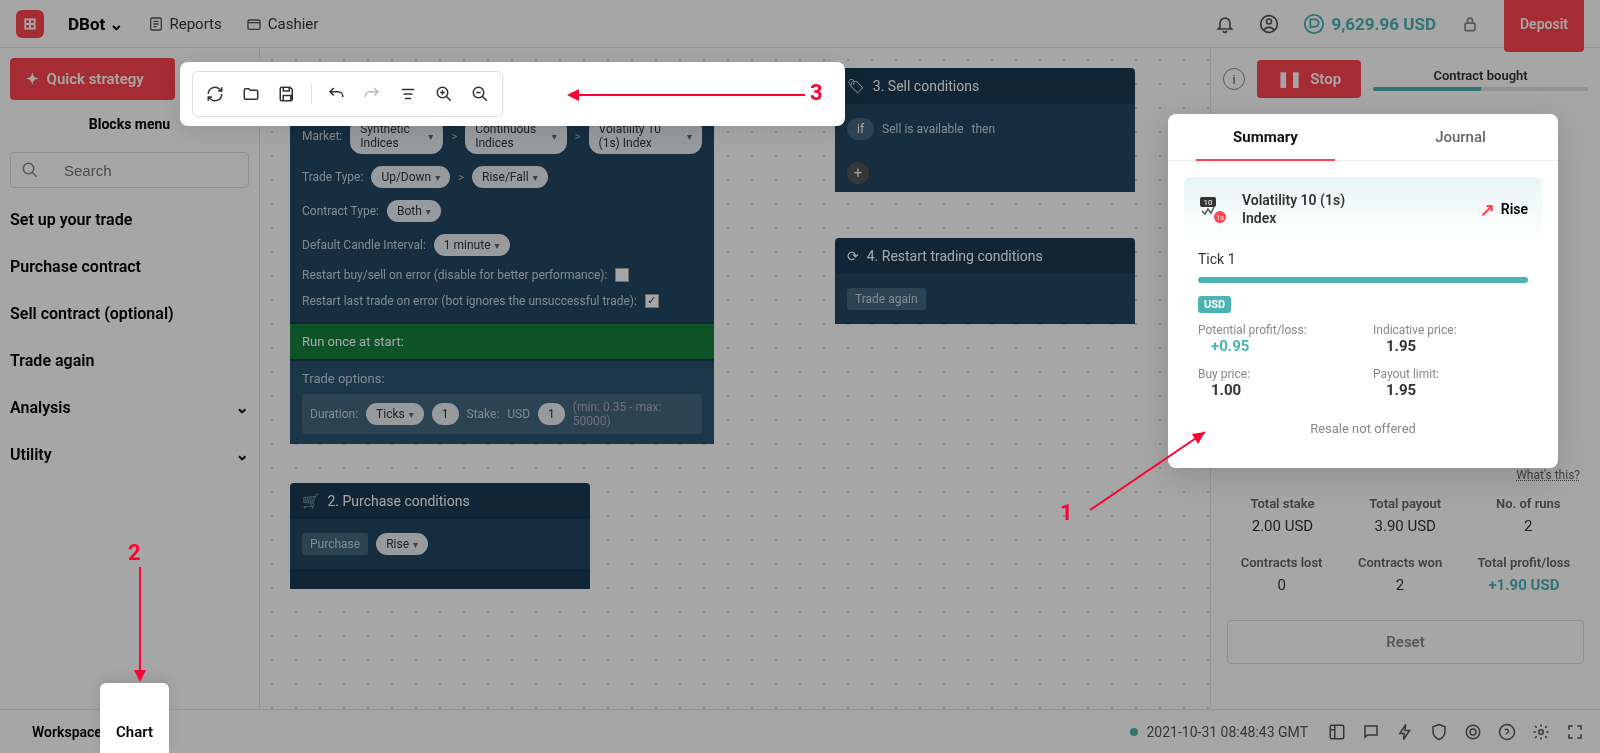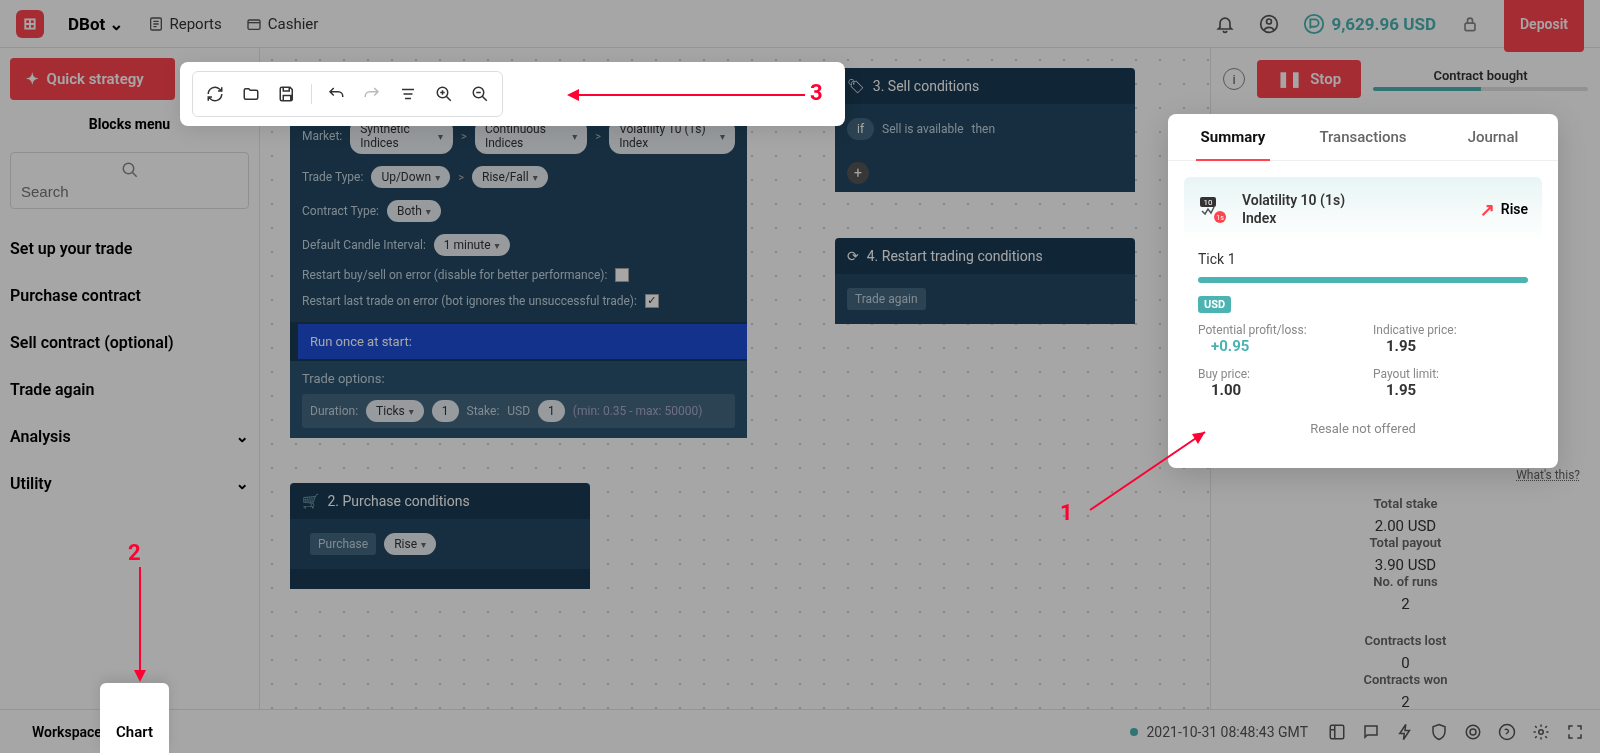--- a/index.html
+++ b/index.html
@@ -13,21 +13,21 @@
 .spacer { flex: 1; }
 .balance { color: #4bb4b3; font-weight: 700; font-size: 17px; display: flex; align-items: center; gap: 6px; }
 .deposit-btn { background: #ff444f; color: #fff; padding: 20px 16px; border-radius: 4px; font-weight: 600; font-size: 14px; }
 .headico { width: 20px; height: 20px; color: #555; }
 
 .main { display: flex; height: 705px; position: relative; z-index: 1; }
 
 .sidebar { width: 260px; padding: 10px; border-right: 1px solid #e5e5e5; position: relative; }
 .quick-strategy { background: #ff444f; color: #fff; padding: 12px 16px; border-radius: 4px; font-weight: 600; font-size: 15px; display: flex; align-items: center; gap: 8px; margin-bottom: 16px; width: 165px; }
 .blocks-title { font-weight: 700; text-align: center; font-size: 14px; margin-bottom: 20px; }
-.search-box { border: 1px solid #ddd; border-radius: 4px; padding: 8px 10px; display: flex; align-items: center; gap: 4px; margin-bottom: 16px; flex-direction: column; }
+.search-box { border: 1px solid #ddd; border-radius: 4px; padding: 8px 10px; display: flex; align-items: center; gap: 25px; margin-bottom: 8px; }
 .search-box input { border: none; outline: none; font-size: 15px; width: 100%; background: transparent; }
 .side-item { padding: 14px 0; font-size: 16px; font-weight: 600; display: flex; justify-content: space-between; align-items: center; }
 
 .canvas { flex: 1; position: relative; background: #fff; background-image: radial-gradient(#d0d0d0 1px, transparent 1px); background-size: 24px 24px; }
 
 .toolbar-float { position: absolute; top: 62px; left: 180px; width: 665px; height: 64px; background: #fff; border-radius: 8px; z-index: 20; display: flex; align-items: center; padding: 0 12px; box-shadow: 0 4px 20px rgba(0,0,0,0.1); }
 .tool-group { border: 1px solid #ddd; border-radius: 6px; padding: 6px; display: flex; gap: 4px; align-items: center; }
 .tool-btn { width: 32px; height: 32px; display: flex; align-items: center; justify-content: center; color: #333; }
 .tool-sep { width: 1px; height: 20px; background: #ddd; margin: 0 4px; }
 
@@ -67,21 +67,21 @@
 .rise-arrow { color: #ff444f; font-size: 18px; }
 .tick-row { padding: 10px 14px 4px; font-size: 14px; color: #333; }
 .tick-bar { height: 6px; background: #4bb4b3; border-radius: 3px; margin: 6px 14px 10px; }
 .usd-badge { background: #4bb4b3; color: #fff; font-size: 11px; font-weight: 700; padding: 2px 6px; border-radius: 3px; margin: 0 14px; display: inline-block; }
 .stats-grid { display: grid; grid-template-columns: 1fr 1fr; gap: 12px 20px; padding: 10px 14px; }
 .stat-label { font-size: 12px; color: #888; }
 .stat-value { font-size: 15px; font-weight: 700; color: #333; margin-left: 13px; }
 .stat-value.green { color: #4bb4b3; }
 .resale { text-align: center; padding: 12px 0 16px; font-size: 13px; color: #888; }
 
-.stats-row { margin-top: 380px; display: flex; justify-content: space-around; padding: 10px 0; flex-direction: column; }
+.stats-row { margin-top: 380px; display: flex; justify-content: space-around; padding: 10px 0; }
 .stat-col { text-align: center; }
 .stat-col .lbl { font-size: 13px; color: #666; margin-bottom: 6px; font-weight: 600; }
 .stat-col .val { font-size: 15px; color: #333; }
 .val.green { color: #4bb4b3; font-weight: 700; }
 .whats-this { text-align: right; font-size: 12px; color: #666; text-decoration: underline dotted; padding: 0 8px; }
 .reset-btn { border: 1px solid #ddd; border-radius: 4px; padding: 12px; text-align: center; font-size: 15px; font-weight: 600; color: #888; margin: 16px 4px 0; }
 
 .bottom-bar { position: absolute; bottom: 0; left: 0; right: 0; height: 44px; border-top: 1px solid #e5e5e5; display: flex; align-items: center; padding: 0 16px; font-size: 14px; background: #fff; z-index: 1; }
 .bottom-tab { padding: 12px 16px; font-weight: 600; }
 .chart-tab-float { position: absolute; bottom: 0; left: 100px; background: #fff; padding: 12px 16px; z-index: 22; border-radius: 6px 6px 0 0; font-size: 15px; font-weight: 600; box-shadow: 0 -4px 12px rgba(0,0,0,0.1); height: 70px; display: flex; align-items: flex-end; }
@@ -188,21 +188,21 @@
       </div>
     <div class="side-item">
         <span>Utility</span>
         <span>⌄</span>
       </div>
     <div class="collapse-handle">«</div>
   </div>
 
   <div class="canvas">
 
-    <div class="block" style="top:20px; left:30px; width:457px;">
+    <div class="block" style="top:20px; left:30px; width:424px;">
       <div class="block-head">
           <span>📋</span>
           <span>1. Trade parameters</span>
         </div>
       <div class="block-body">
         <div class="block-row">
           <span>Market:</span>
           <span class="pill">
               <span>Synthetic Indices</span>
               <span class="chev">▾</span>
@@ -246,21 +246,21 @@
         </div>
         <div class="block-row">
           <span>Restart buy/sell on error (disable for better performance):</span>
           <span class="checkbox"></span>
         </div>
         <div class="block-row">
           <span>Restart last trade on error (bot ignores the unsuccessful trade):</span>
           <span class="checkbox checked"></span>
         </div>
       </div>
-      <div class="sub-block" style="background:#1d4ed8;margin-left:8px;"><span>Run once at start:</span></div>
+      <div class="sub-block" style="background:#15803d;"><span>Run once at start:</span></div>
       <div class="sub-block">
         <div style="color:#c5d5e0;margin-bottom:8px;">Trade options:</div>
         <div class="block-row" style="background:#446880; padding:6px 8px; border-radius:3px;">
           <span>Duration:</span>
           <span class="pill">
               <span>Ticks</span>
               <span class="chev">▾</span>
             </span>
           <span class="pill">1</span>
           <span>Stake:</span>
@@ -271,21 +271,21 @@
       </div>
     </div>
 
     <div class="block" style="top:435px; left:30px; width:300px;">
       <div class="block-head">
           <span>🛒</span>
           <span>2. Purchase conditions</span>
         </div>
       <div class="block-body">
         <div class="block-row">
-          <span style="background:#446880;padding:4px 8px;border-radius:3px;margin-left:8px;">Purchase</span>
+          <span style="background:#446880;padding:4px 8px;border-radius:3px;">Purchase</span>
           <span class="pill">
               <span>Rise</span>
               <span class="chev">▾</span>
             </span>
         </div>
       </div>
       <div style="height:20px;background:#1a3a52;"></div>
     </div>
 
     <div class="block" style="top:20px; left:575px; width:300px;">
@@ -416,21 +416,20 @@
           <circle cx="10" cy="10" r="7"></circle>
           <path d="M21 21l-6-6M7 10h6"></path>
         </svg>
       </div>
   </div>
 </div>
 
 <div class="summary-card">
   <div class="tabs">
     <div class="tab active">Summary</div>
-    <div class="tab">Transactions</div>
     <div class="tab">Journal</div>
   </div>
   <div class="card-inner">
     <div class="contract-header">
       <div class="vol-icon">
         <svg width="32" height="32" viewBox="0 0 32 32">
             <rect x="2" y="4" width="16" height="10" rx="2" fill="#333"></rect>
             <text x="10" y="12" font-size="8" fill="#fff" text-anchor="middle">10</text>
             <path d="M4 18l3 3 3-5 3 4 3-6" stroke="#555" stroke-width="1.5" fill="none"></path>
             <circle cx="22" cy="24" r="6" fill="#ff444f"></circle>

